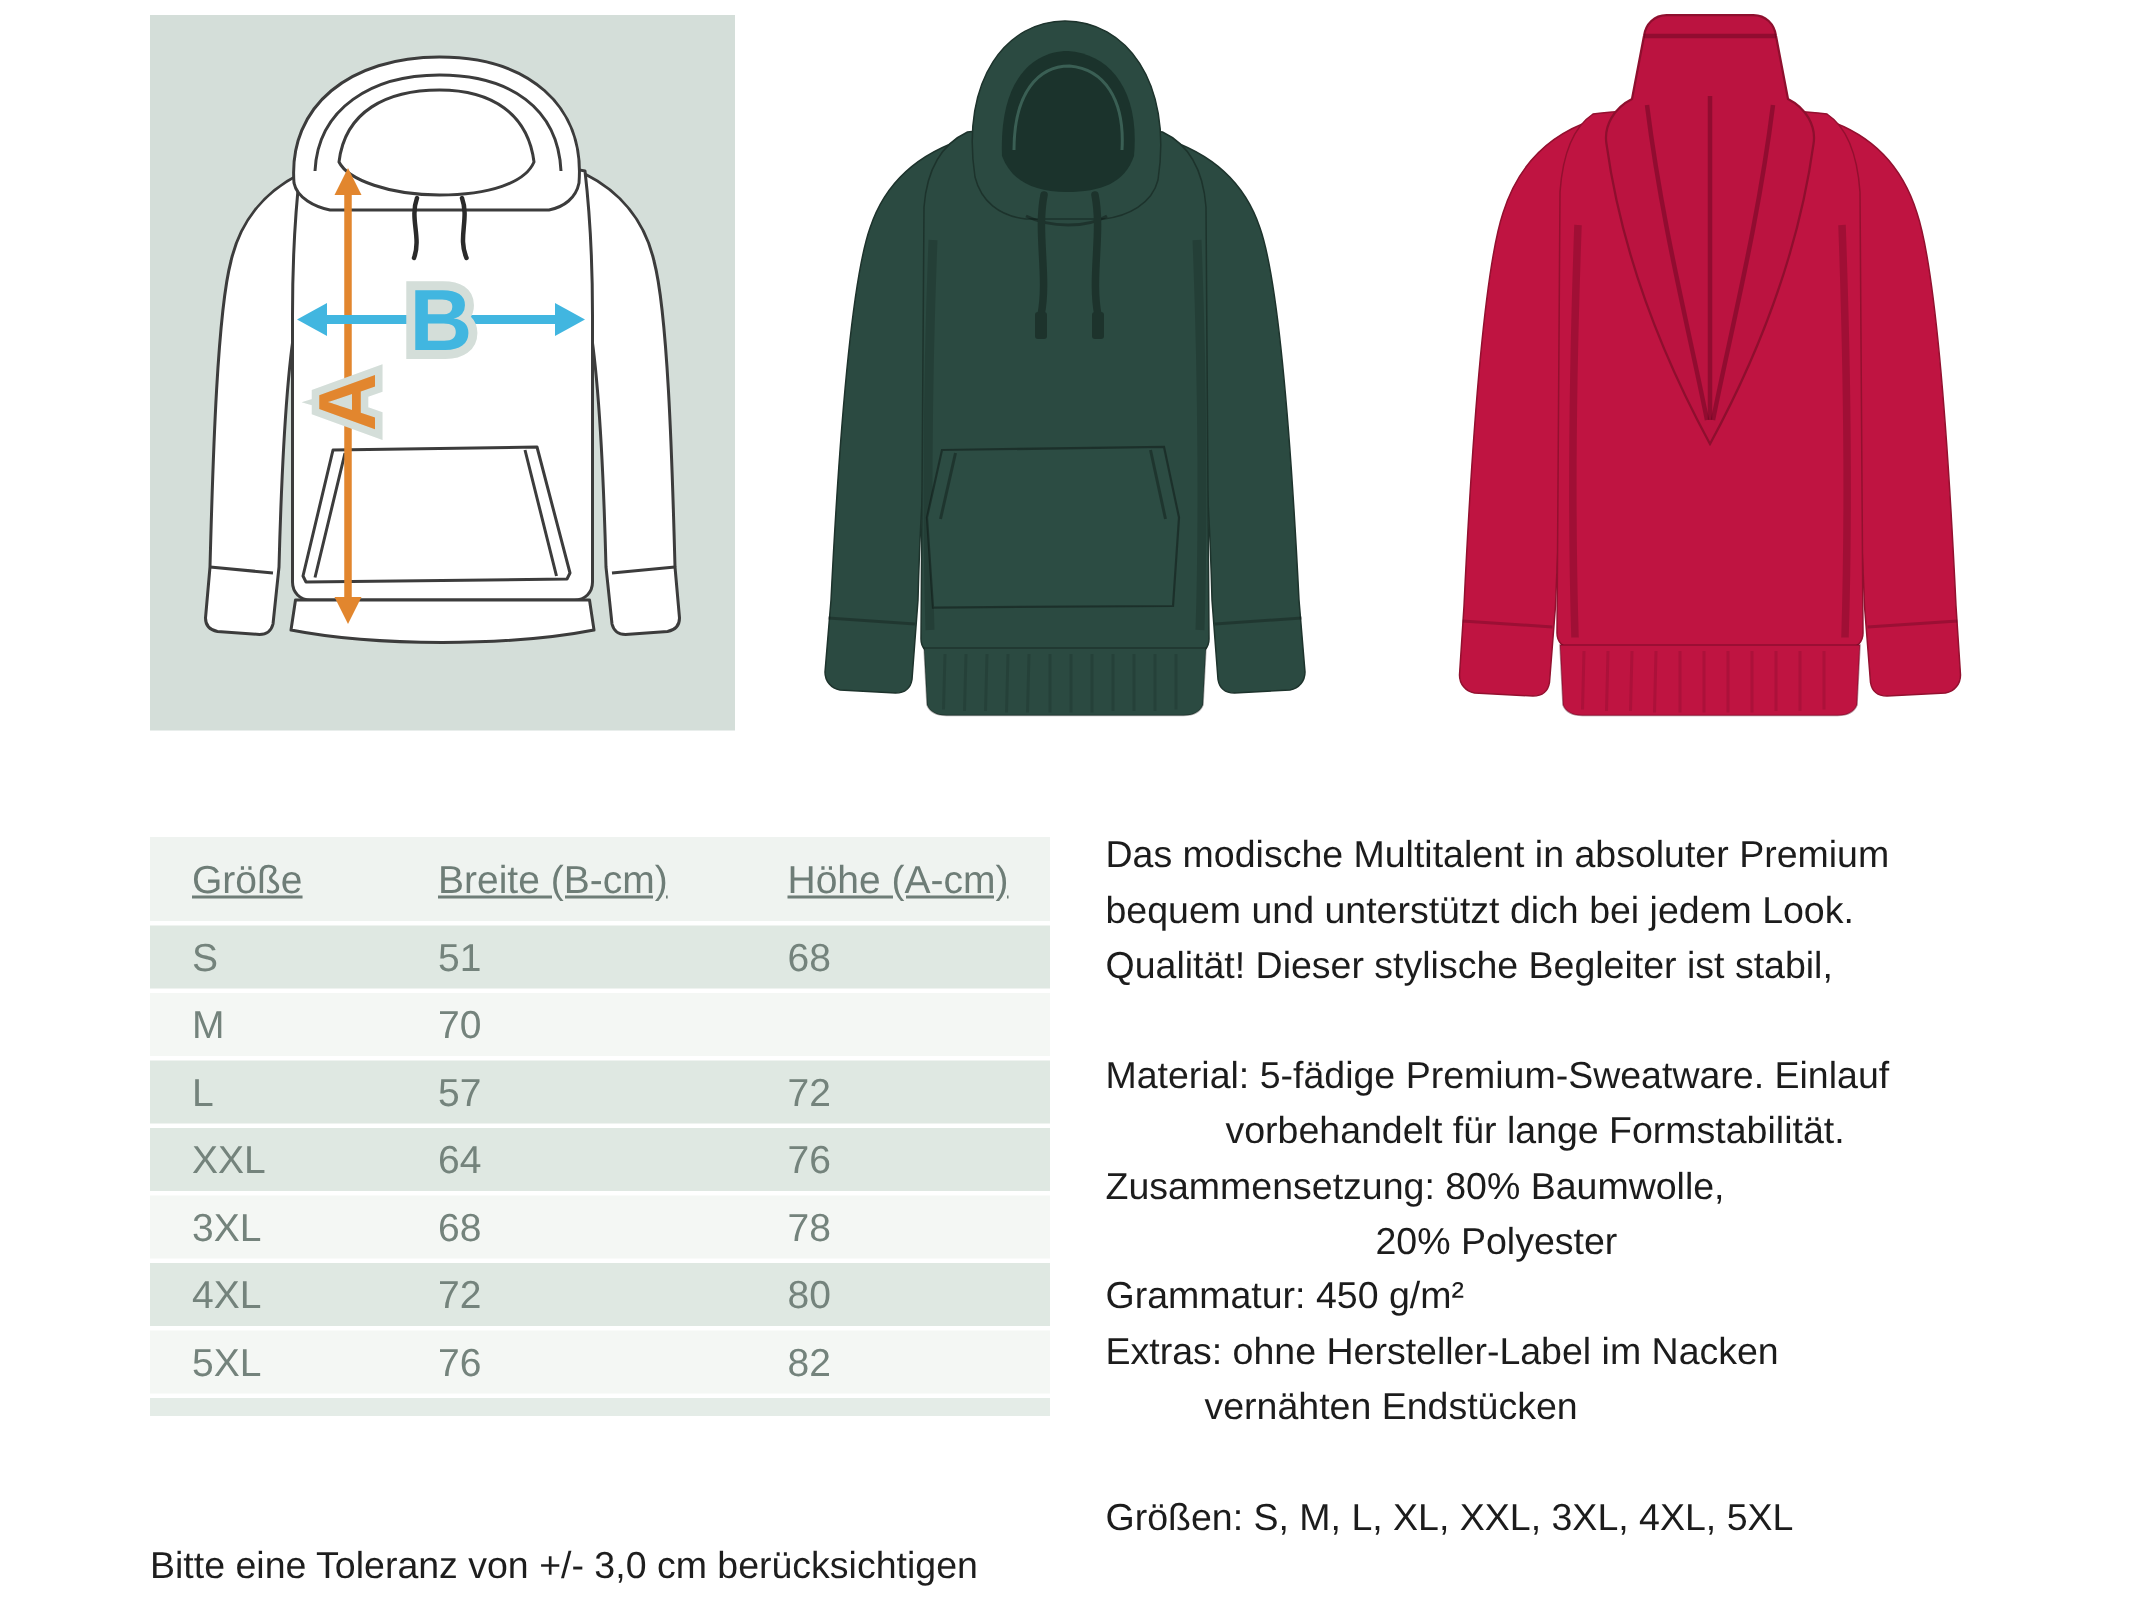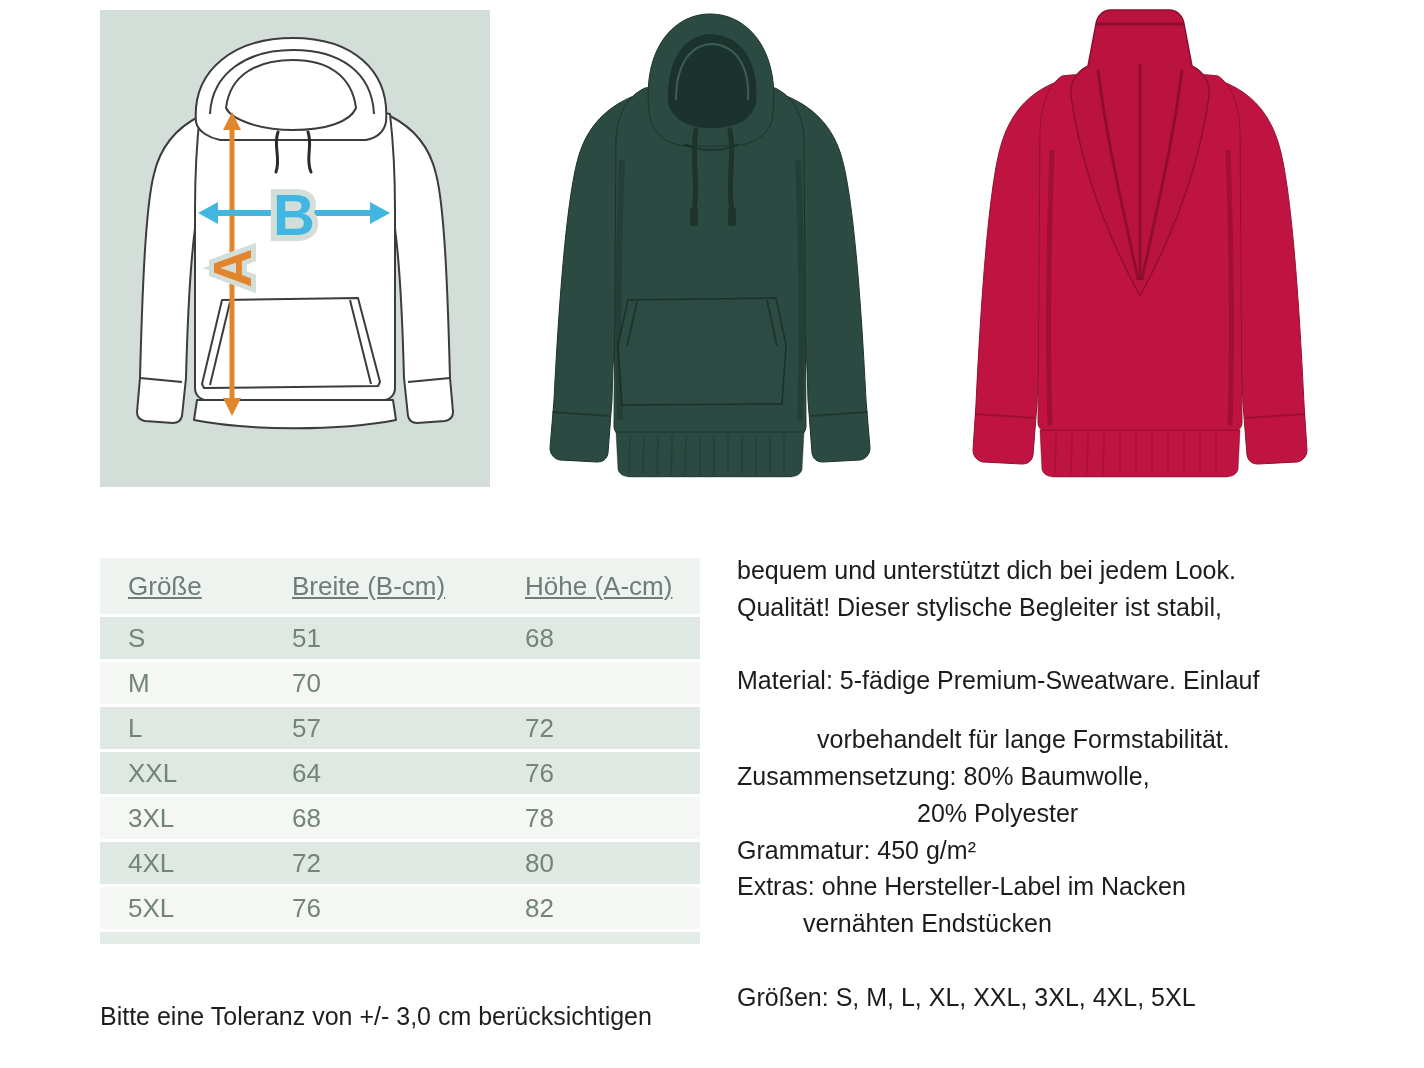--- a/index.html
+++ b/index.html
@@ -27,29 +27,29 @@
     height:42px;margin-bottom:3px;
     font-size:26px;color:#74837c;
   }
   .t-row.head{height:56px;background:#eff3f0;color:#6e7d77;text-decoration:underline;}
   .t-row.odd{background:#dfe8e2;}
   .t-row.even{background:#f4f7f4;}
   .t-foot{height:12px;background:#e4ece7;}
 
   
   .tolerance{
-    position:absolute;left:100px;top:1002px;
+    position:absolute;left:100px;top:1030px;
     font-size:25px;color:#1e1e1e;white-space:nowrap;
   }
   .description{
     position:absolute;left:737px;top:552px;width:640px;
     font-size:25px;color:#1c1c1c;
   }
   .d-line{height:36.8px;line-height:36.8px;white-space:nowrap;}
-  .ind-1{padding-left:80px;margin-top:22px;}
+  .ind-1{padding-left:80px;}
   .ind-2{padding-left:180px;}
   .ind-3{padding-left:66px;}
 </style>
 </head>
 <body>
 
 <div class="diagram-panel">
   <svg viewBox="0 0 390 477">
 
     <g fill="#ffffff" stroke="#3c3c3c" stroke-width="2" stroke-linejoin="round">
@@ -188,20 +188,21 @@
     <div>5XL</div>
     <div>76</div>
     <div>82</div>
   </div>
   <div class="t-foot"></div>
 </div>
 
 <div class="tolerance">Bitte eine Toleranz von +/- 3,0 cm berücksichtigen</div>
 
 <div class="description">
+  <div class="d-line">Das modische Multitalent in absoluter Premium</div>
   <div class="d-line">bequem und unterstützt dich bei jedem Look.</div>
   <div class="d-line">Qualität! Dieser stylische Begleiter ist stabil,</div>
   <div class="d-line"></div>
   <div class="d-line">Material: 5-fädige Premium-Sweatware. Einlauf</div>
   <div class="d-line ind-1">vorbehandelt für lange Formstabilität.</div>
   <div class="d-line">Zusammensetzung: 80% Baumwolle,</div>
   <div class="d-line ind-2">20% Polyester</div>
   <div class="d-line">Grammatur: 450 g/m²</div>
   <div class="d-line">Extras: ohne Hersteller-Label im Nacken</div>
   <div class="d-line ind-3">vernähten Endstücken</div>

